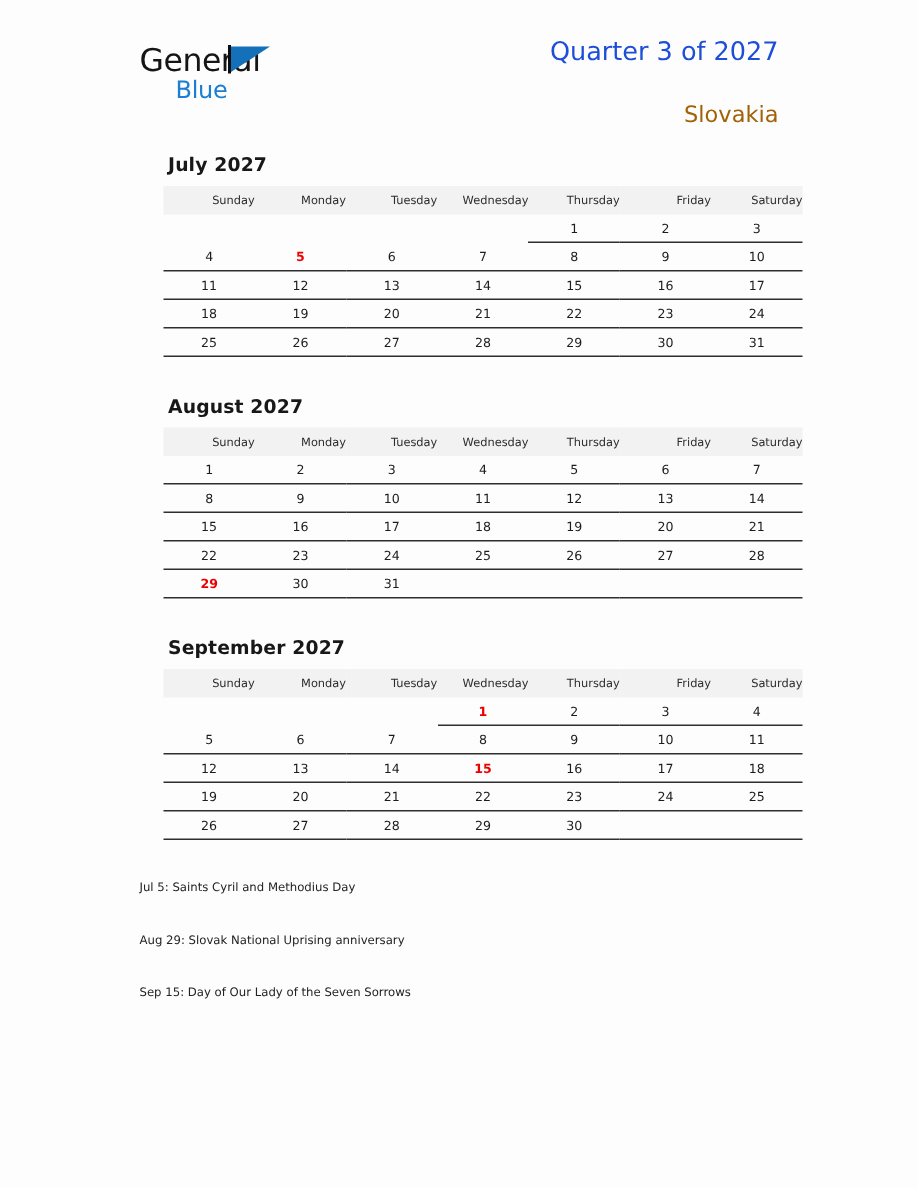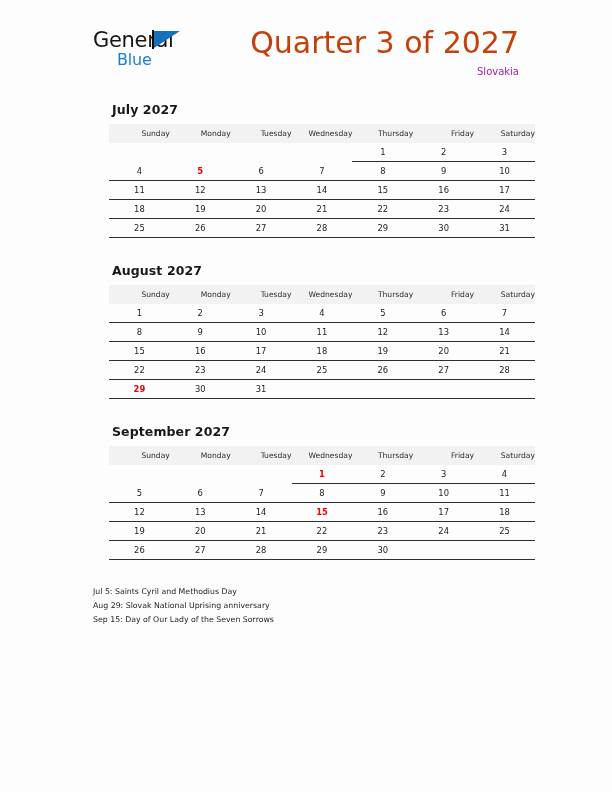--- a/index.html
+++ b/index.html
@@ -63,29 +63,29 @@
     letter-spacing: -0.2px;
   }
 
   .title-block {
     position: absolute;
     right: 0;
     top: 0;
     text-align: right;
   }
   .quarter-title {
-    font-size: 30px;
-    color: #c2410c;
+    font-size: 17px;
+    color: #1d4ed8;
     line-height: 1.15;
     white-space: nowrap;
   }
   .country-title {
-    font-size: 10px;
-    color: #a21caf;
-    margin-top: 5px;
+    font-size: 15px;
+    color: #a16207;
+    margin-top: 22px;
     line-height: 1.15;
   }
 
   
   .months {
     margin: 0 93px;
     padding-top: 14px;
   }
   .month-block {
     margin-bottom: 25px;
@@ -132,20 +132,21 @@
 
   
   .notes {
     margin: 20px 93px 0 93px;
   }
   .note-line {
     font-size: 7.8px;
     color: #232323;
     line-height: 14.2px;
     white-space: nowrap;
+    margin-top: 21px;
   }
 </style>
 </head>
 <body>
 
 <div class="page-header">
 
   <div class="logo">
     <div class="logo-row1">
       <span>General</span>

